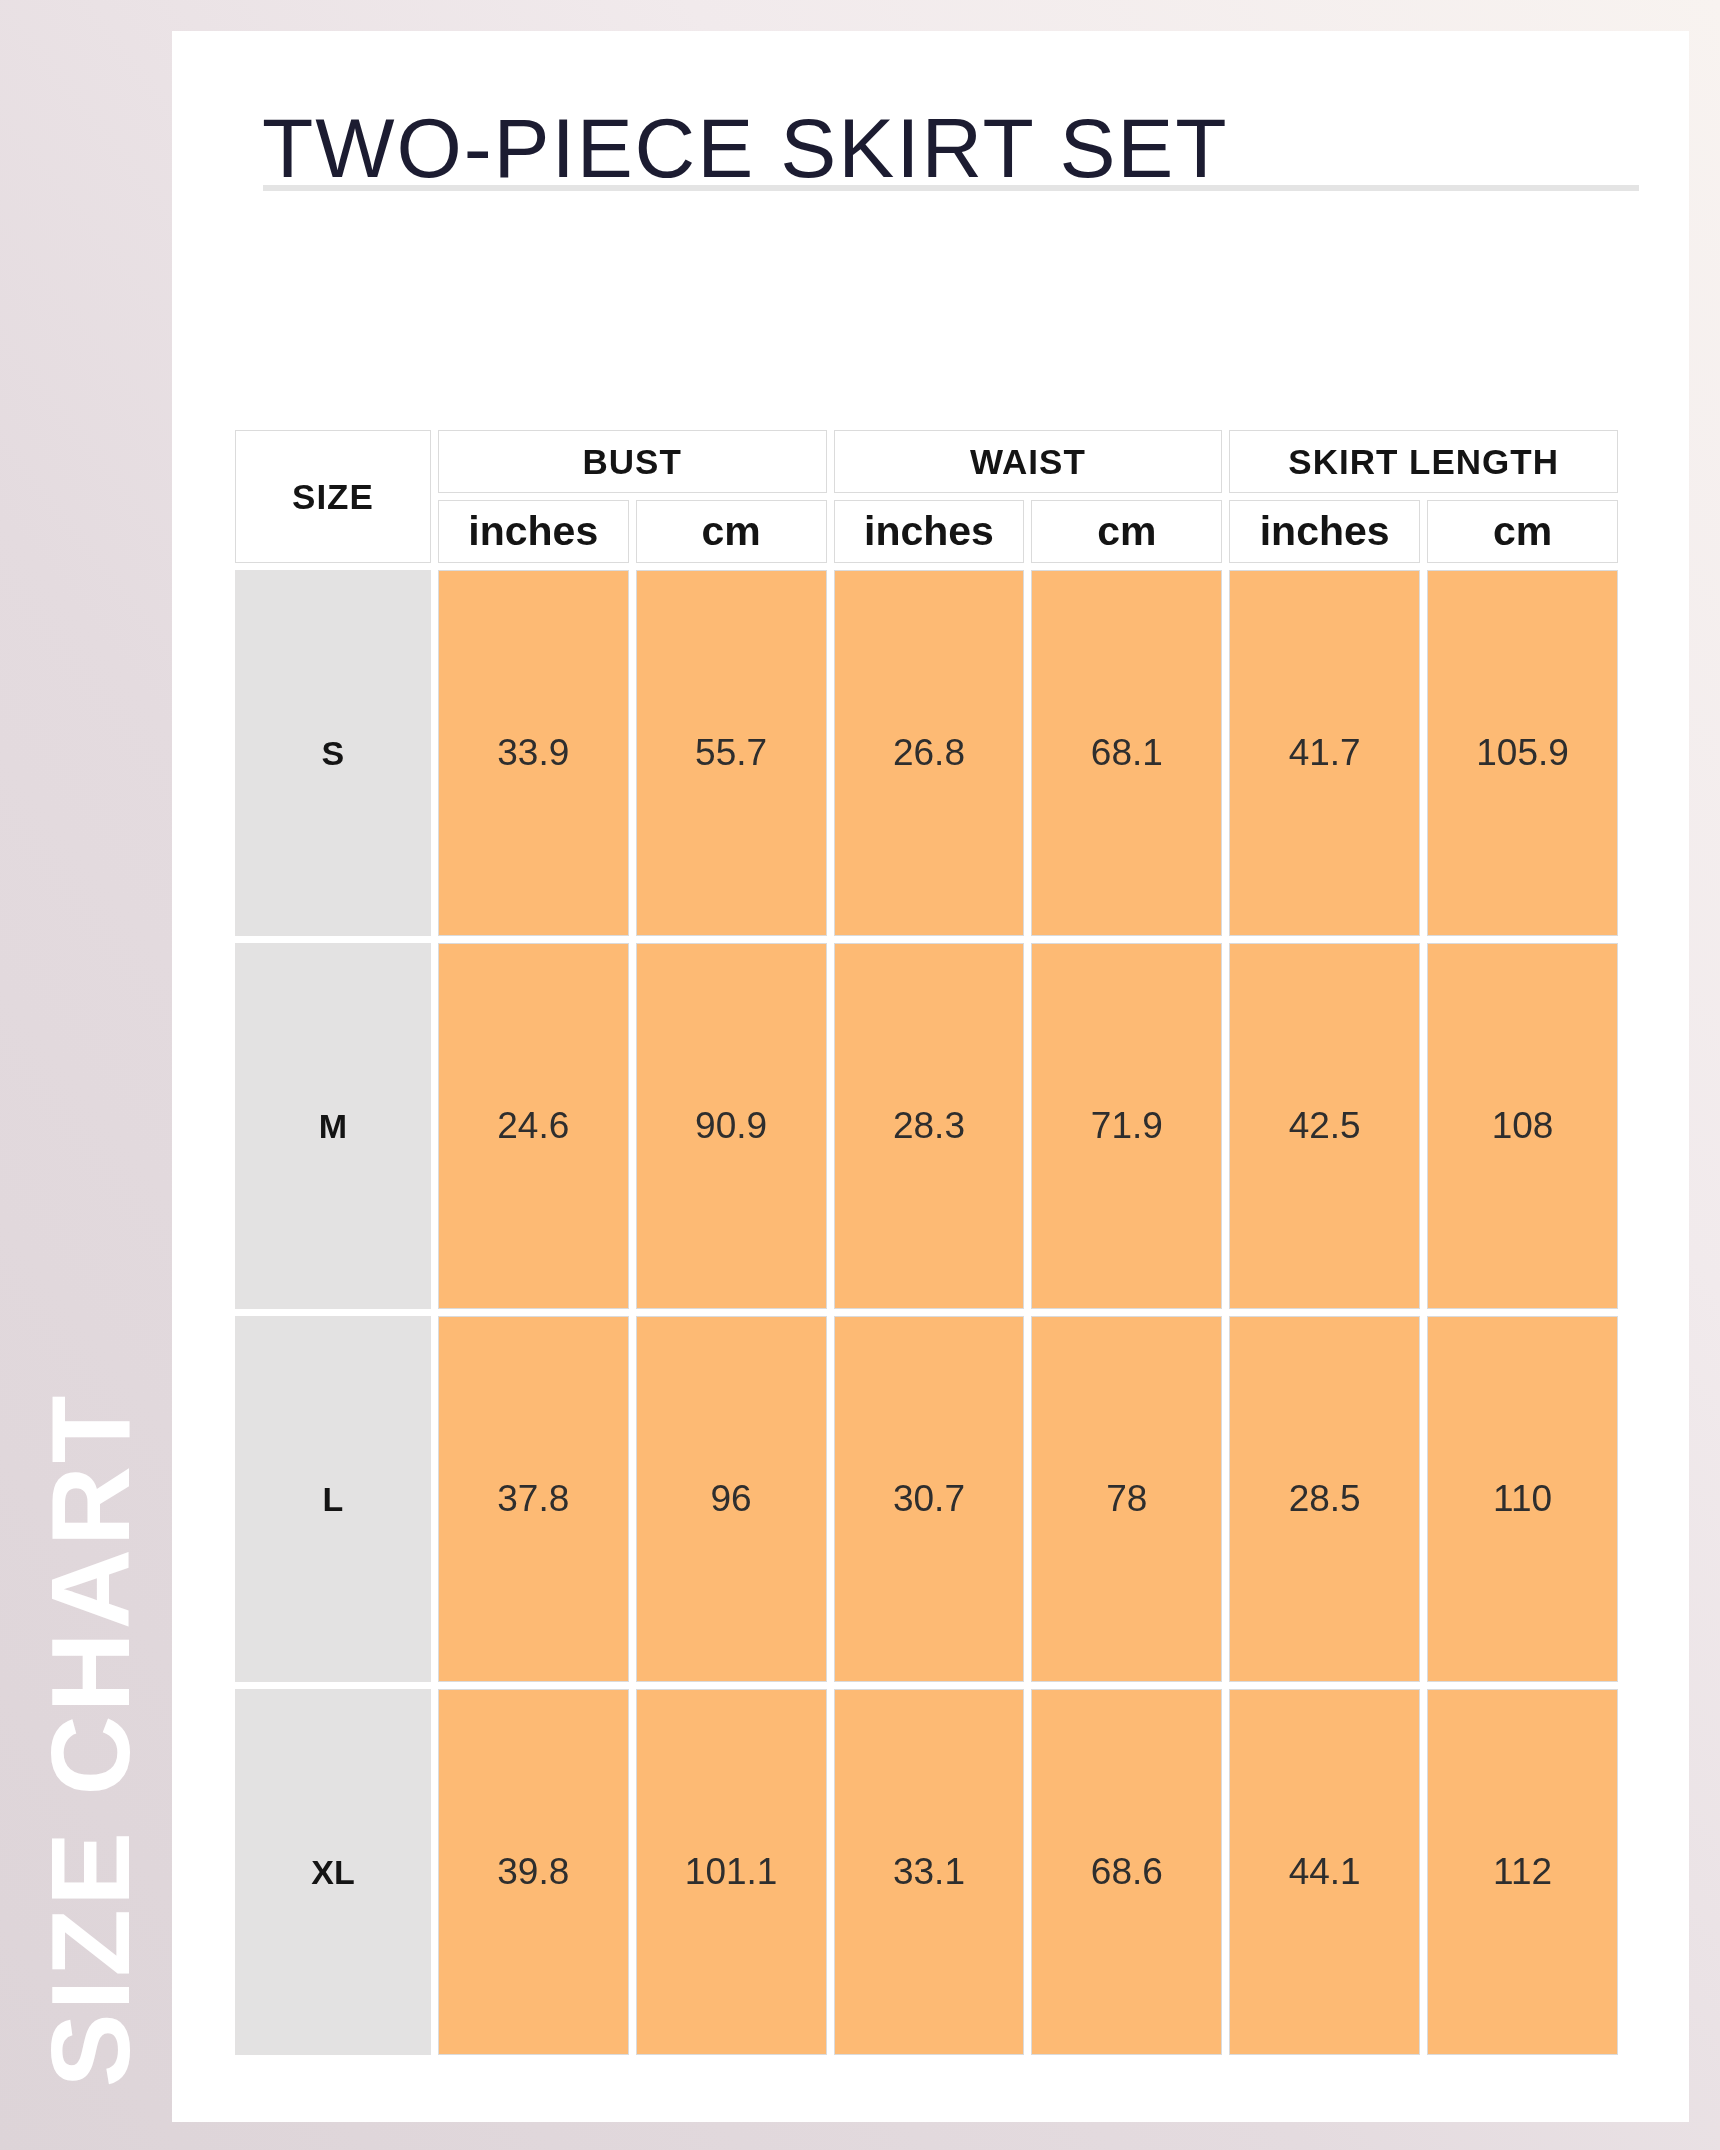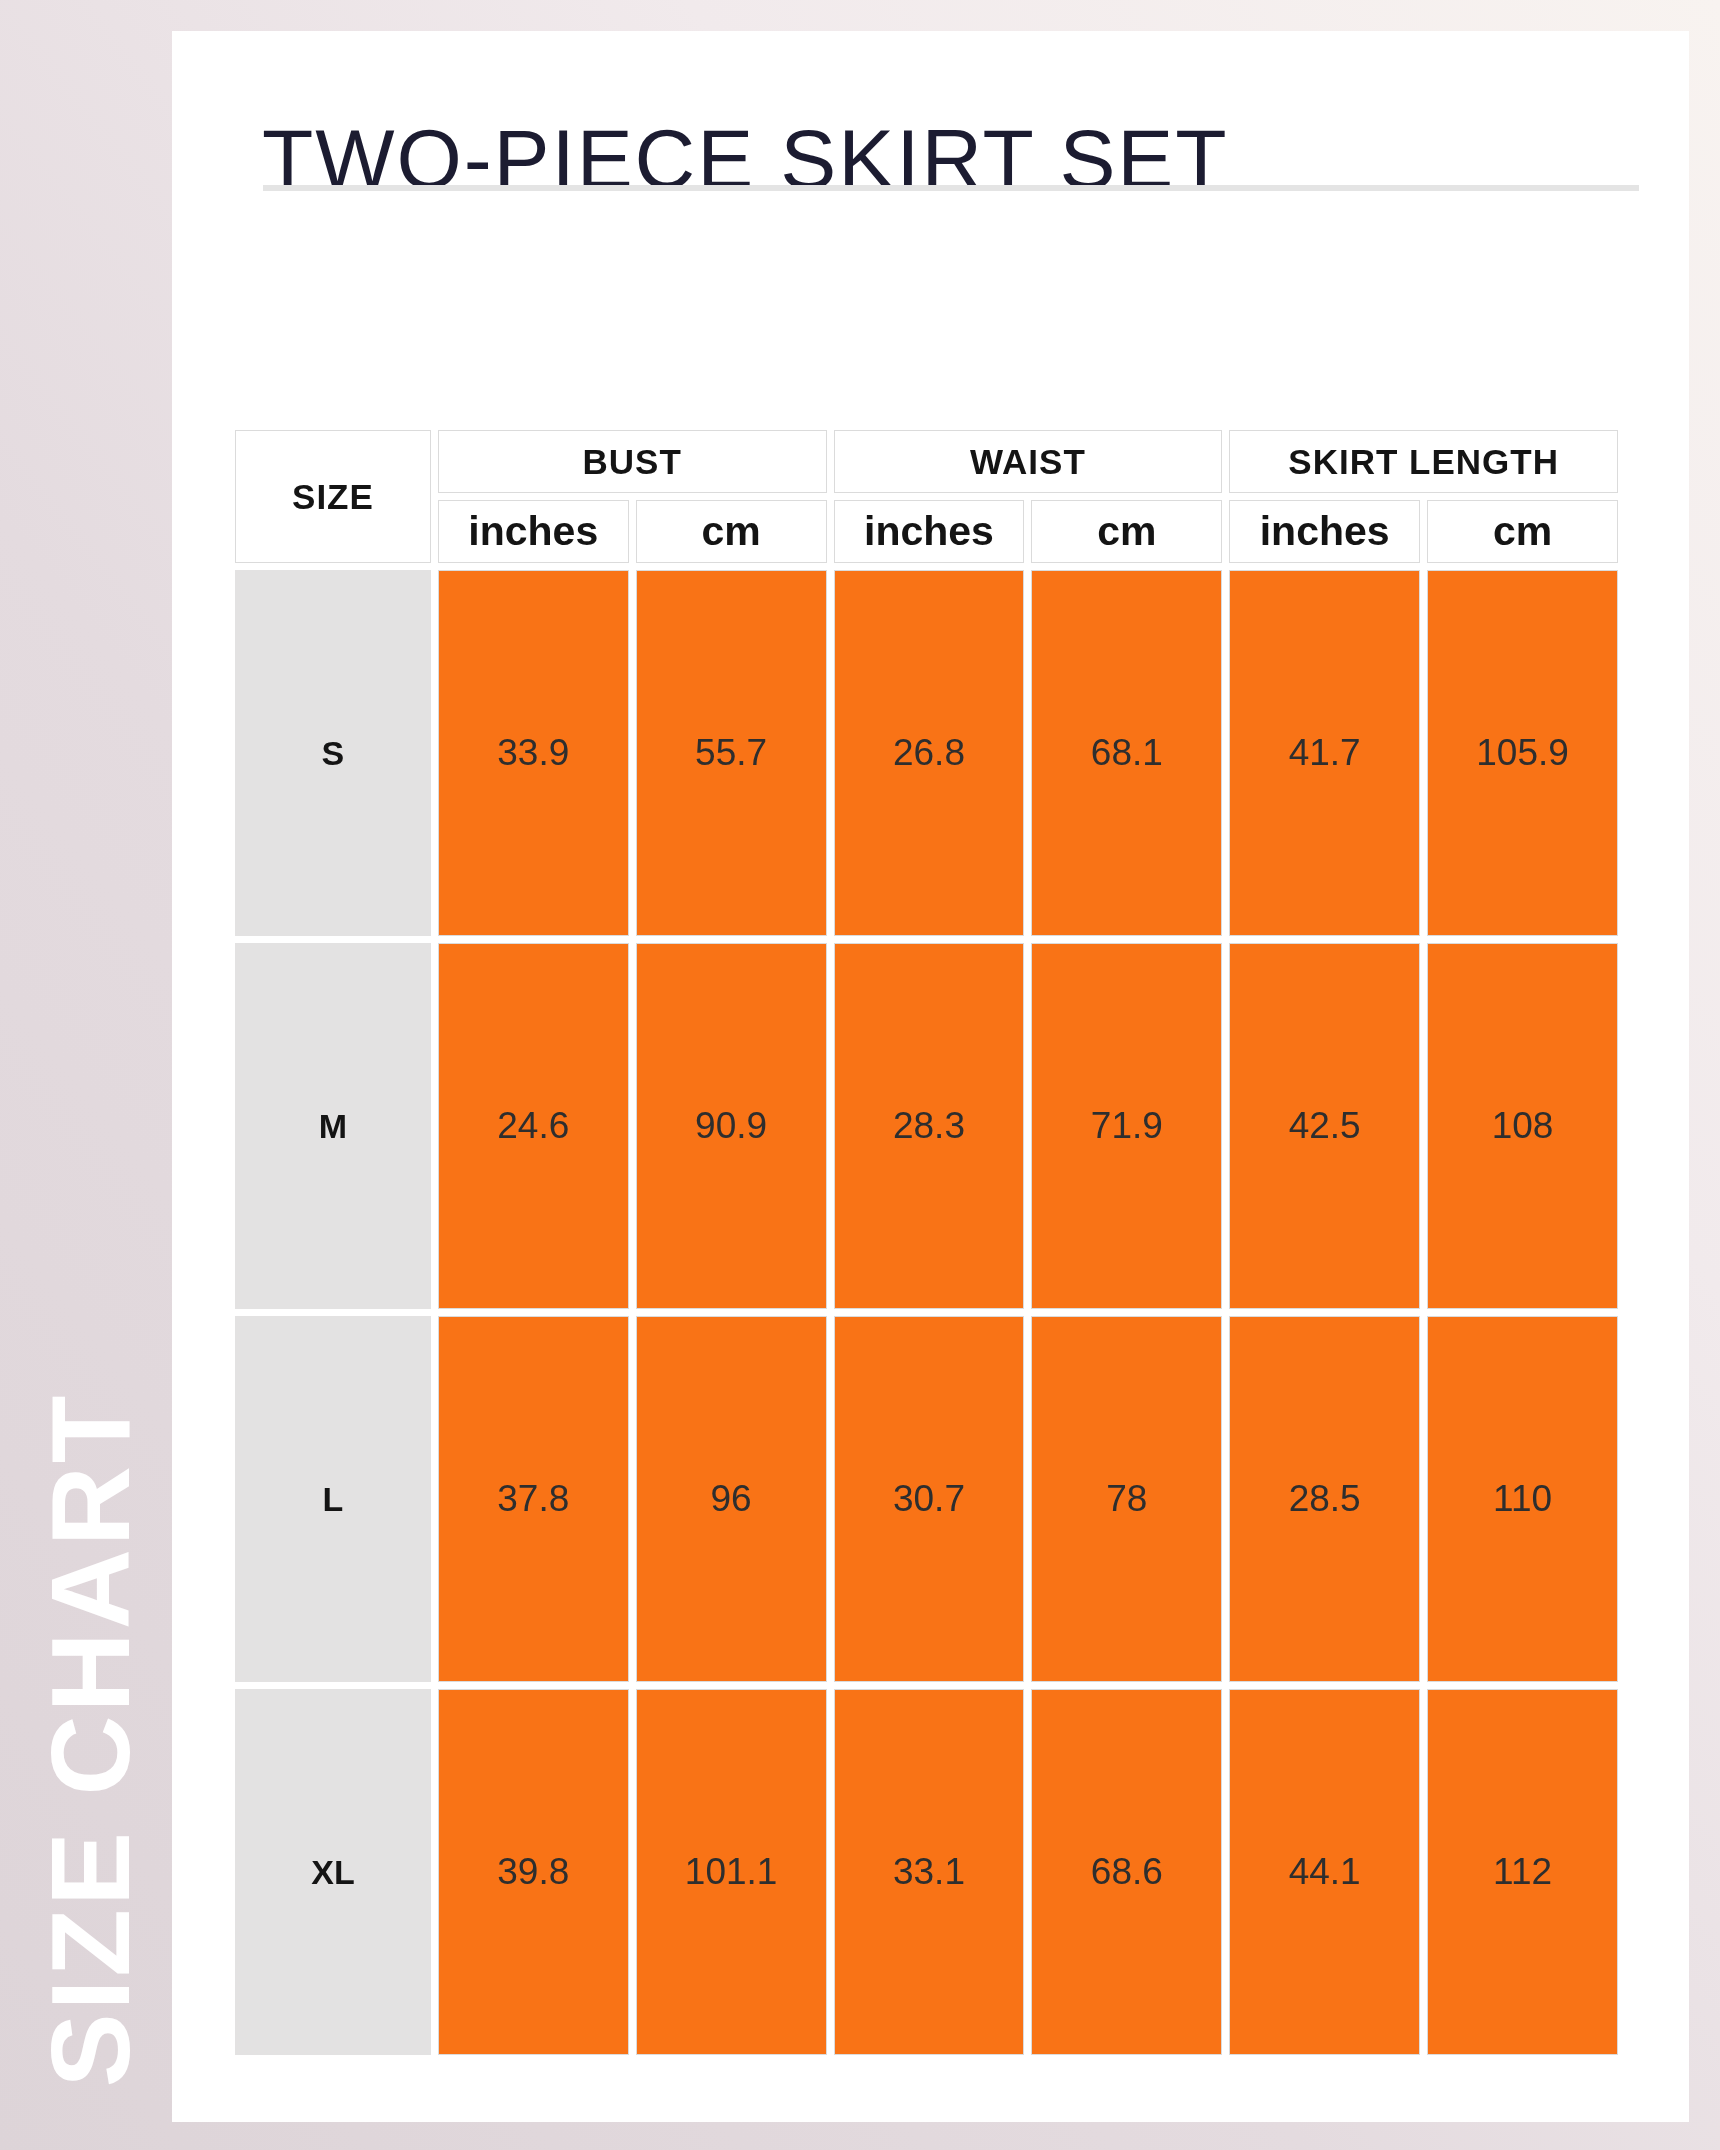--- a/index.html
+++ b/index.html
@@ -34,21 +34,21 @@
     left: 172px;
     top: 31px;
     width: 1517px;
     height: 2091px;
     background: #ffffff;
   }
 
   .page-title {
     position: absolute;
     left: 90px;
-    top: 30px;
+    top: 19px;
     font-size: 84px;
     font-weight: 400;
     letter-spacing: 1.9px;
     line-height: 1.0;
     color: #1c1c31;
   }
 
   .title-divider {
     position: absolute;
     left: 91px;
@@ -98,21 +98,21 @@
   tr.unit-row  { height: 63px; }
   tr.group-row th { font-size: 35px; letter-spacing: 1px; }
   tr.unit-row th  { font-size: 41px; }
   th.size-head {
     font-size: 33px;
     letter-spacing: 1px;
   }
 
   tr.data-row { height: 366px; }
   td.vcell {
-    background: #f97316;
+    background: #fdba74;
     border: 1.9px solid #dbdbdb;
     font-size: 37px;
     color: #2e2e2e;
     text-align: center;
     vertical-align: middle;
     padding: 0;
   }
   td.lcell {
     background: #e3e2e2;
     border: 0;

